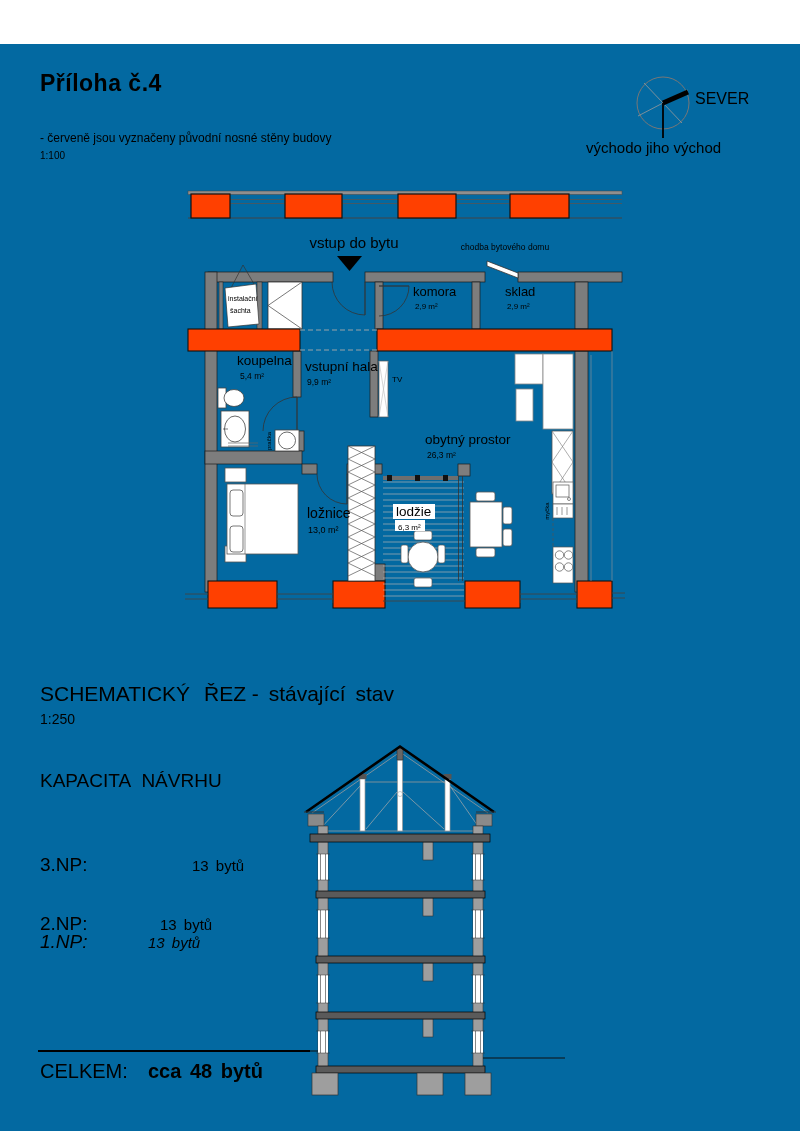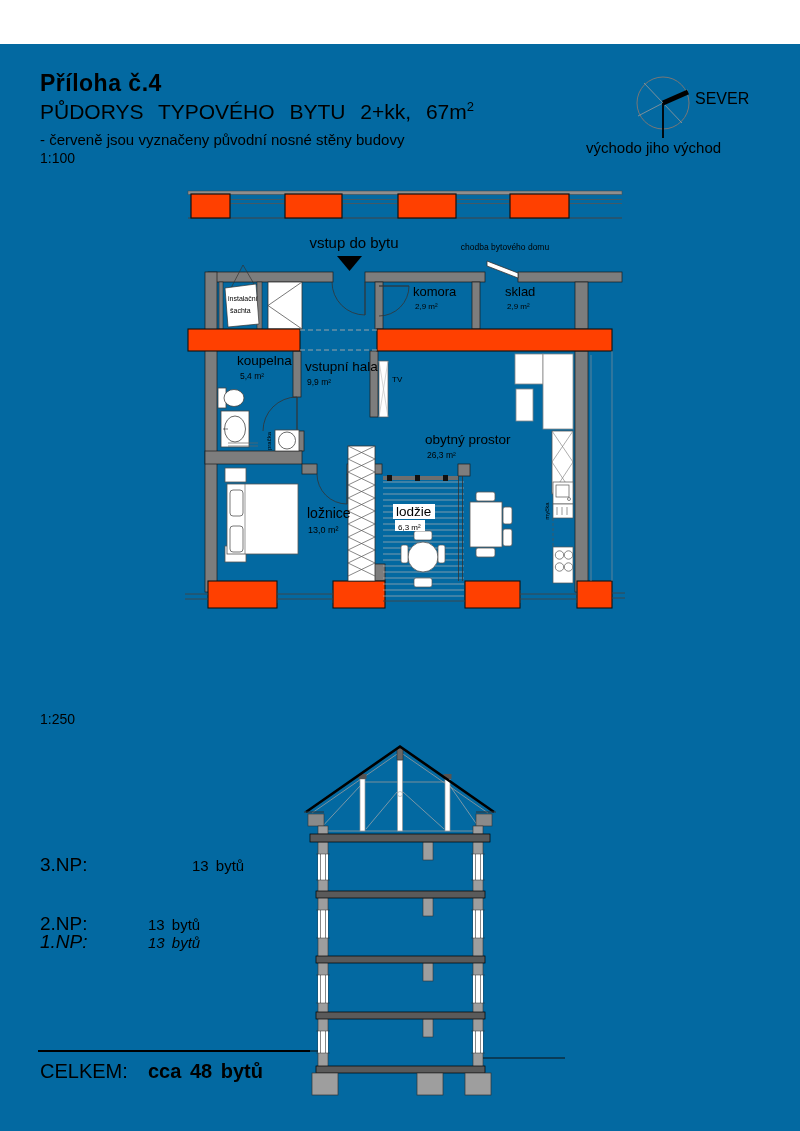--- a/index.html
+++ b/index.html
@@ -2,42 +2,41 @@
 <html><head>
 <meta charset="utf-8">
 <style>
   html,body{margin:0;padding:0;background:#fff;}
   .sheet{position:relative;width:800px;height:1131px;background:#0369a1;overflow:hidden;
          font-family:"Liberation Sans",sans-serif;color:#000;margin-top:44px;}
   .abs{position:absolute;}
   .attachment{left:40px;top:26px;font-size:23px;font-weight:bold;letter-spacing:.5px;}
   .main-title{left:40px;top:55px;font-size:21px;word-spacing:9px;}
   .main-title sup{font-size:13px;}
-  .note{left:40px;top:87px;font-size:15px;}
-  .scale1{left:40px;top:106px;font-size:14px;}
+  .note{left:40px;top:87px;font-size:12px;}
+  .scale1{left:40px;top:106px;font-size:10px;}
   .sec-title{left:40px;top:638px;font-size:21px;}
   .sec-title .t1{word-spacing:8px;}
   .sec-title .t2{word-spacing:4px;}
   .scale2{left:40px;top:667px;font-size:14px;}
   .cap-head{left:40px;top:726px;font-size:19px;word-spacing:6px;}
   .cap-row{left:40px;display:flex;}
   .cap-row .lab{font-size:19px;width:108px;}
   .cap-row .val{font-size:15px;padding-top:3px;word-spacing:3px;}
   .cap-total .lab{font-size:20px;width:108px;}
   .cap-total .val{font-size:20px;padding-top:0;font-weight:bold;}
   .cap-line{left:38px;top:1006px;width:272px;border-top:2px solid #000;height:0;}
   svg text{font-family:"Liberation Sans",sans-serif;fill:#000;}
 </style>
 </head>
 <body>
 
 <div class="sheet">
 
   <div class="abs attachment">Příloha č.4</div>
-  <div class="abs main-title"><span>PŮDORYS TYPOVÉHO BYTU 2+kk, 67m</span><sup>2</sup></div>
   <div class="abs note">- červeně jsou vyznačeny původní nosné stěny budovy</div>
   <div class="abs scale1">1:100</div>
 
   <svg class="abs" style="left:578px;top:24px;" width="222" height="92" viewBox="0 0 222 92">
     <g>
       <circle cx="85" cy="35" r="26" fill="none" stroke="#777" stroke-width="1"></circle>
       <path d="M66,15 L104,55 M60,48 L110,22" stroke="#999" stroke-width="0.8" fill="none"></path>
       <path d="M85,35 L110,24" stroke="#000" stroke-width="5"></path>
       <path d="M85,35 V70" stroke="#000" stroke-width="1.8"></path>
     </g>
@@ -215,20 +214,21 @@
       <text x="242" y="269" font-size="8.5">26,3 m²</text>
       <text x="122" y="329" font-size="14">ložnice</text>
       <text x="123" y="344" font-size="9">13,0 m²</text>
       <rect x="208" y="315" width="42" height="15" fill="#fff"></rect>
       <rect x="210" y="331" width="30" height="11" fill="#fff"></rect>
       <text x="211" y="327" font-size="13.5">lodžie</text>
       <text x="213" y="341" font-size="8">6,3 m²</text>
     </g>
   </svg>
 
+  <div class="abs sec-title"><span class="t1">SCHEMATICKÝ ŘEZ</span> <span class="t2">- stávající stav</span></div>
   <div class="abs scale2">1:250</div>
 
   <svg class="abs" style="left:220px;top:698px;" width="360" height="355" viewBox="0 0 360 355">
 
     <g>
       <path d="M92,71 L180,10 L268,71" stroke="#9a9a9a" stroke-width="0.8" fill="none"></path>
       <line x1="98" y1="89" x2="262" y2="89" stroke="#999" stroke-width="0.8"></line>
       <line x1="142" y1="40" x2="228" y2="40" stroke="#999" stroke-width="0.8"></line>
       <path d="M100,87L140,44 M260,87L230,44 M146,87L177,50 M224,87L183,50" stroke="#aaa" stroke-width="0.7" fill="none"></path>
       <rect x="177.5" y="18" width="5" height="71" fill="#fff" stroke="#999" stroke-width="0.7"></rect>
@@ -281,26 +281,27 @@
     </g>
 
     <g fill="#9e9e9e" stroke="#333" stroke-width="0.7">
       <rect x="92" y="331" width="26" height="22"></rect>
       <rect x="197" y="331" width="26" height="22"></rect>
       <rect x="245" y="331" width="26" height="22"></rect>
     </g>
     <path d="M10,309H98 M263,316H345" stroke="#111" stroke-width="1.2" fill="none"></path>
   </svg>
 
+  <div class="abs cap-head">KAPACITA NÁVRHU</div>
 
   <div class="abs cap-row" style="top:810px;gap:44px;">
     <span class="lab">3.NP:</span>
     <span class="val">13 bytů</span>
   </div>
-  <div class="abs cap-row" style="top:869px;">
+  <div class="abs cap-row" style="top:869px;gap:12px;">
     <span class="lab">2.NP:</span>
     <span class="val">13 bytů</span>
   </div>
   <div class="abs cap-row" style="top:887px;font-style:italic;">
     <span class="lab">1.NP:</span>
     <span class="val">13 bytů</span>
   </div>
 
   <div class="abs cap-line"></div>
 

